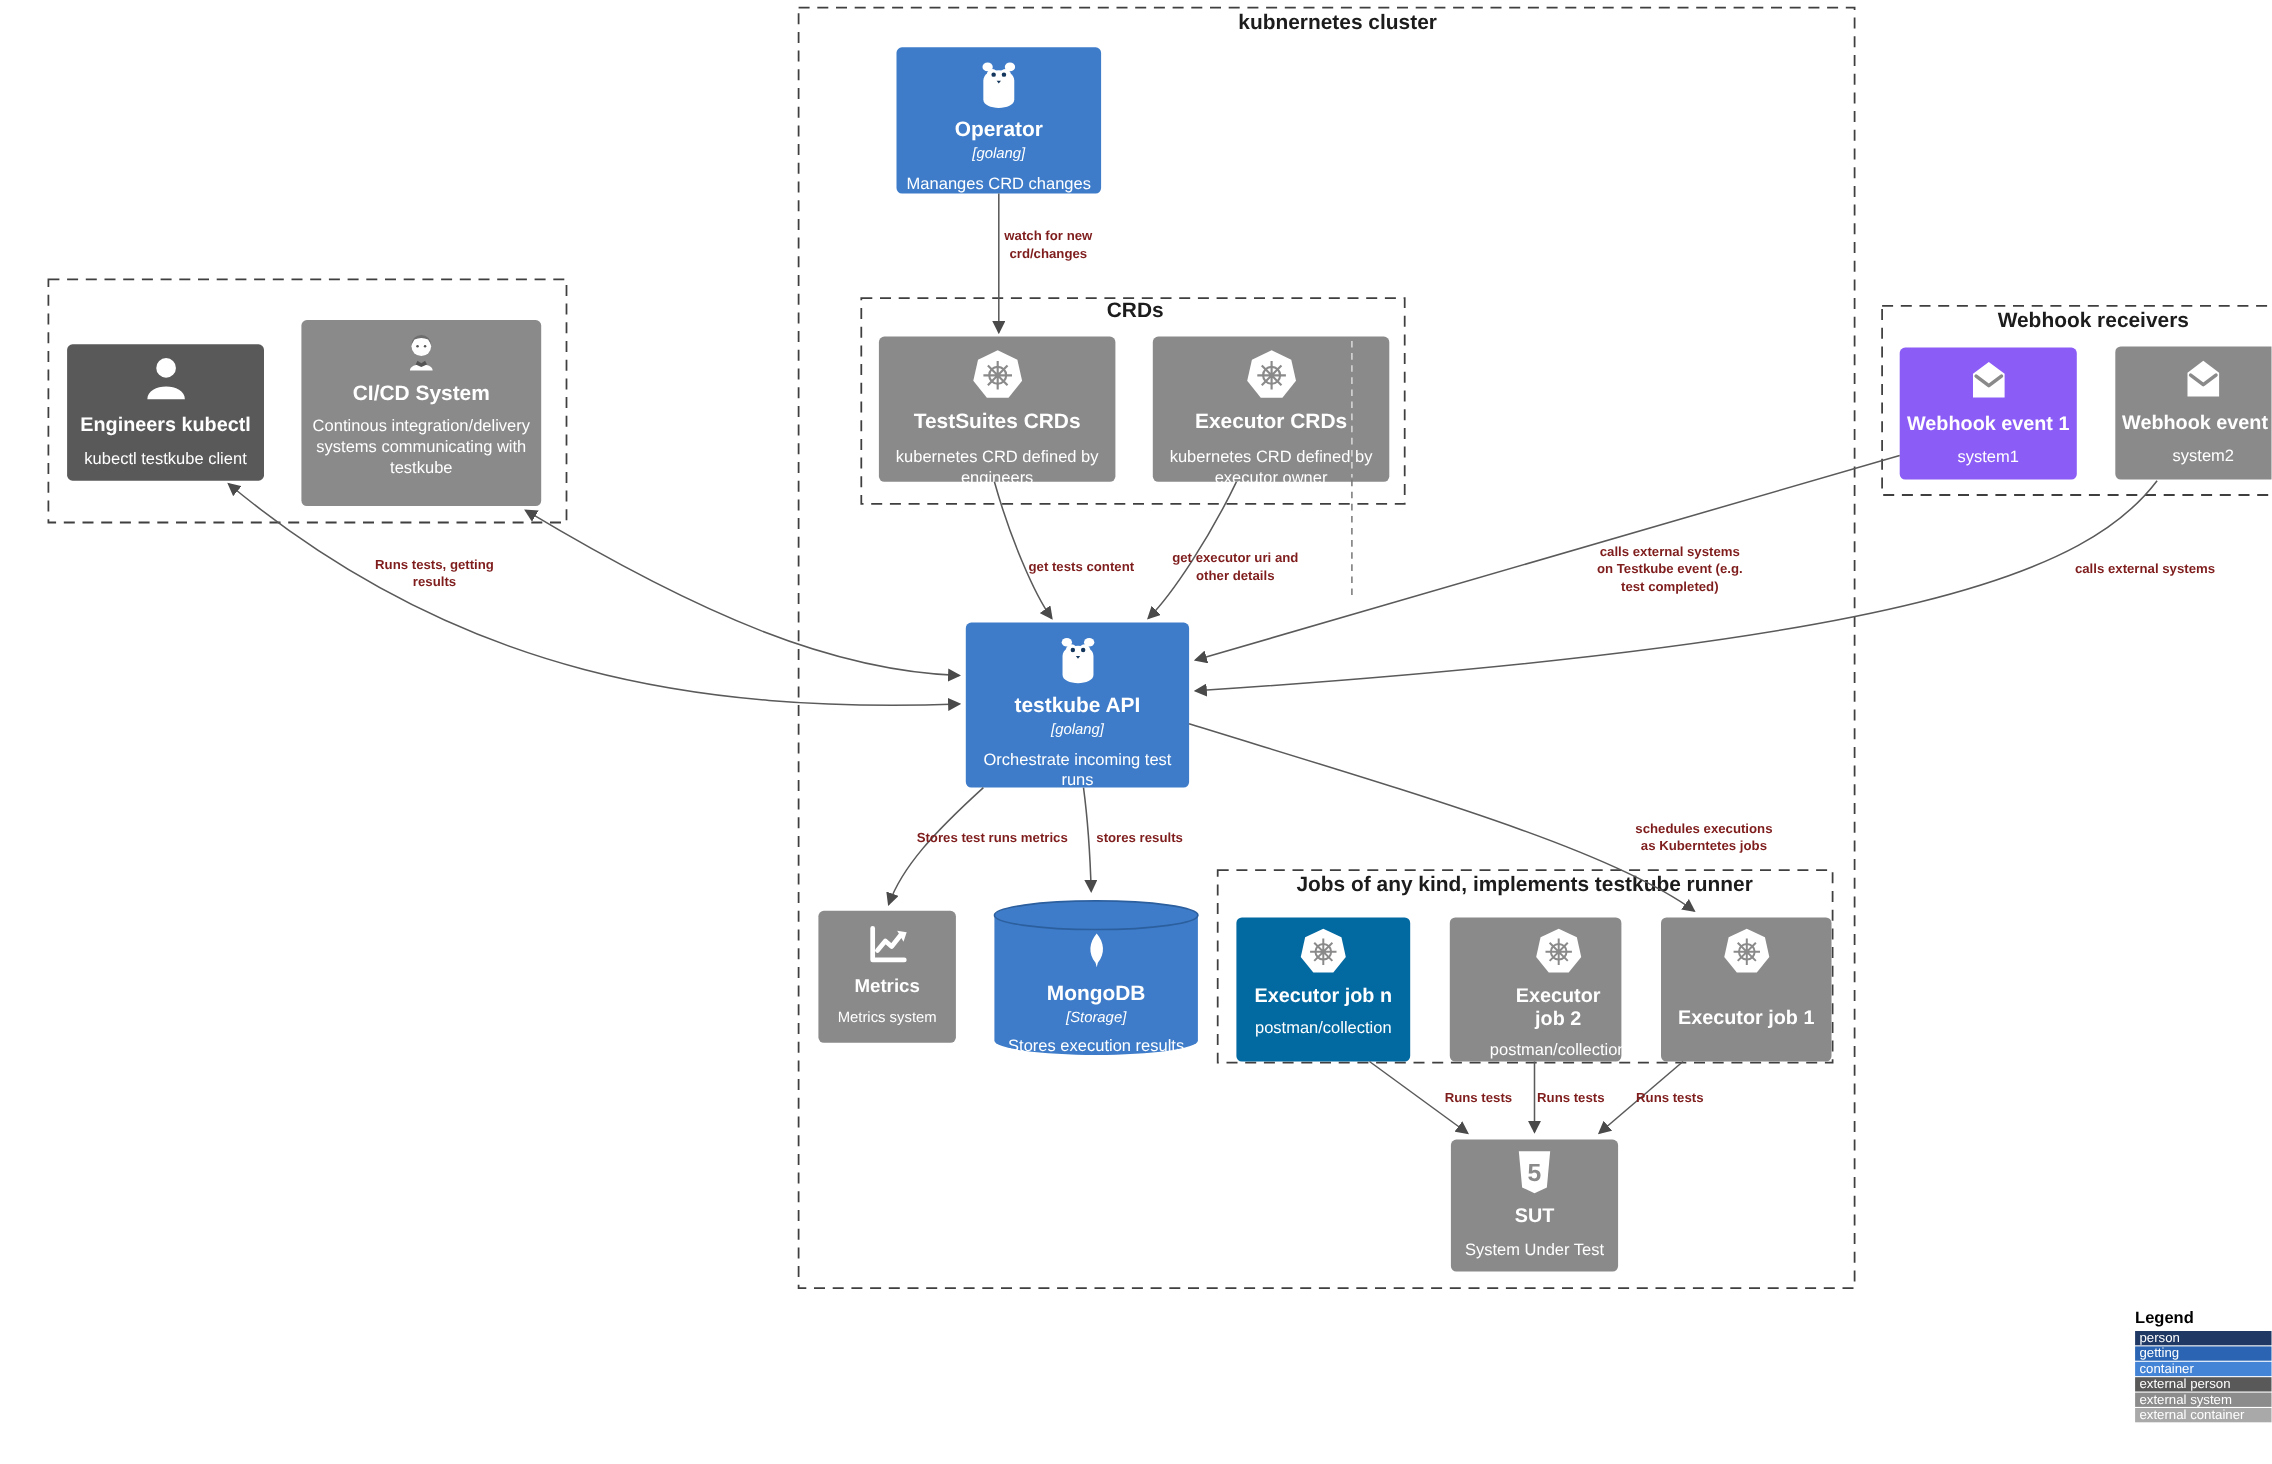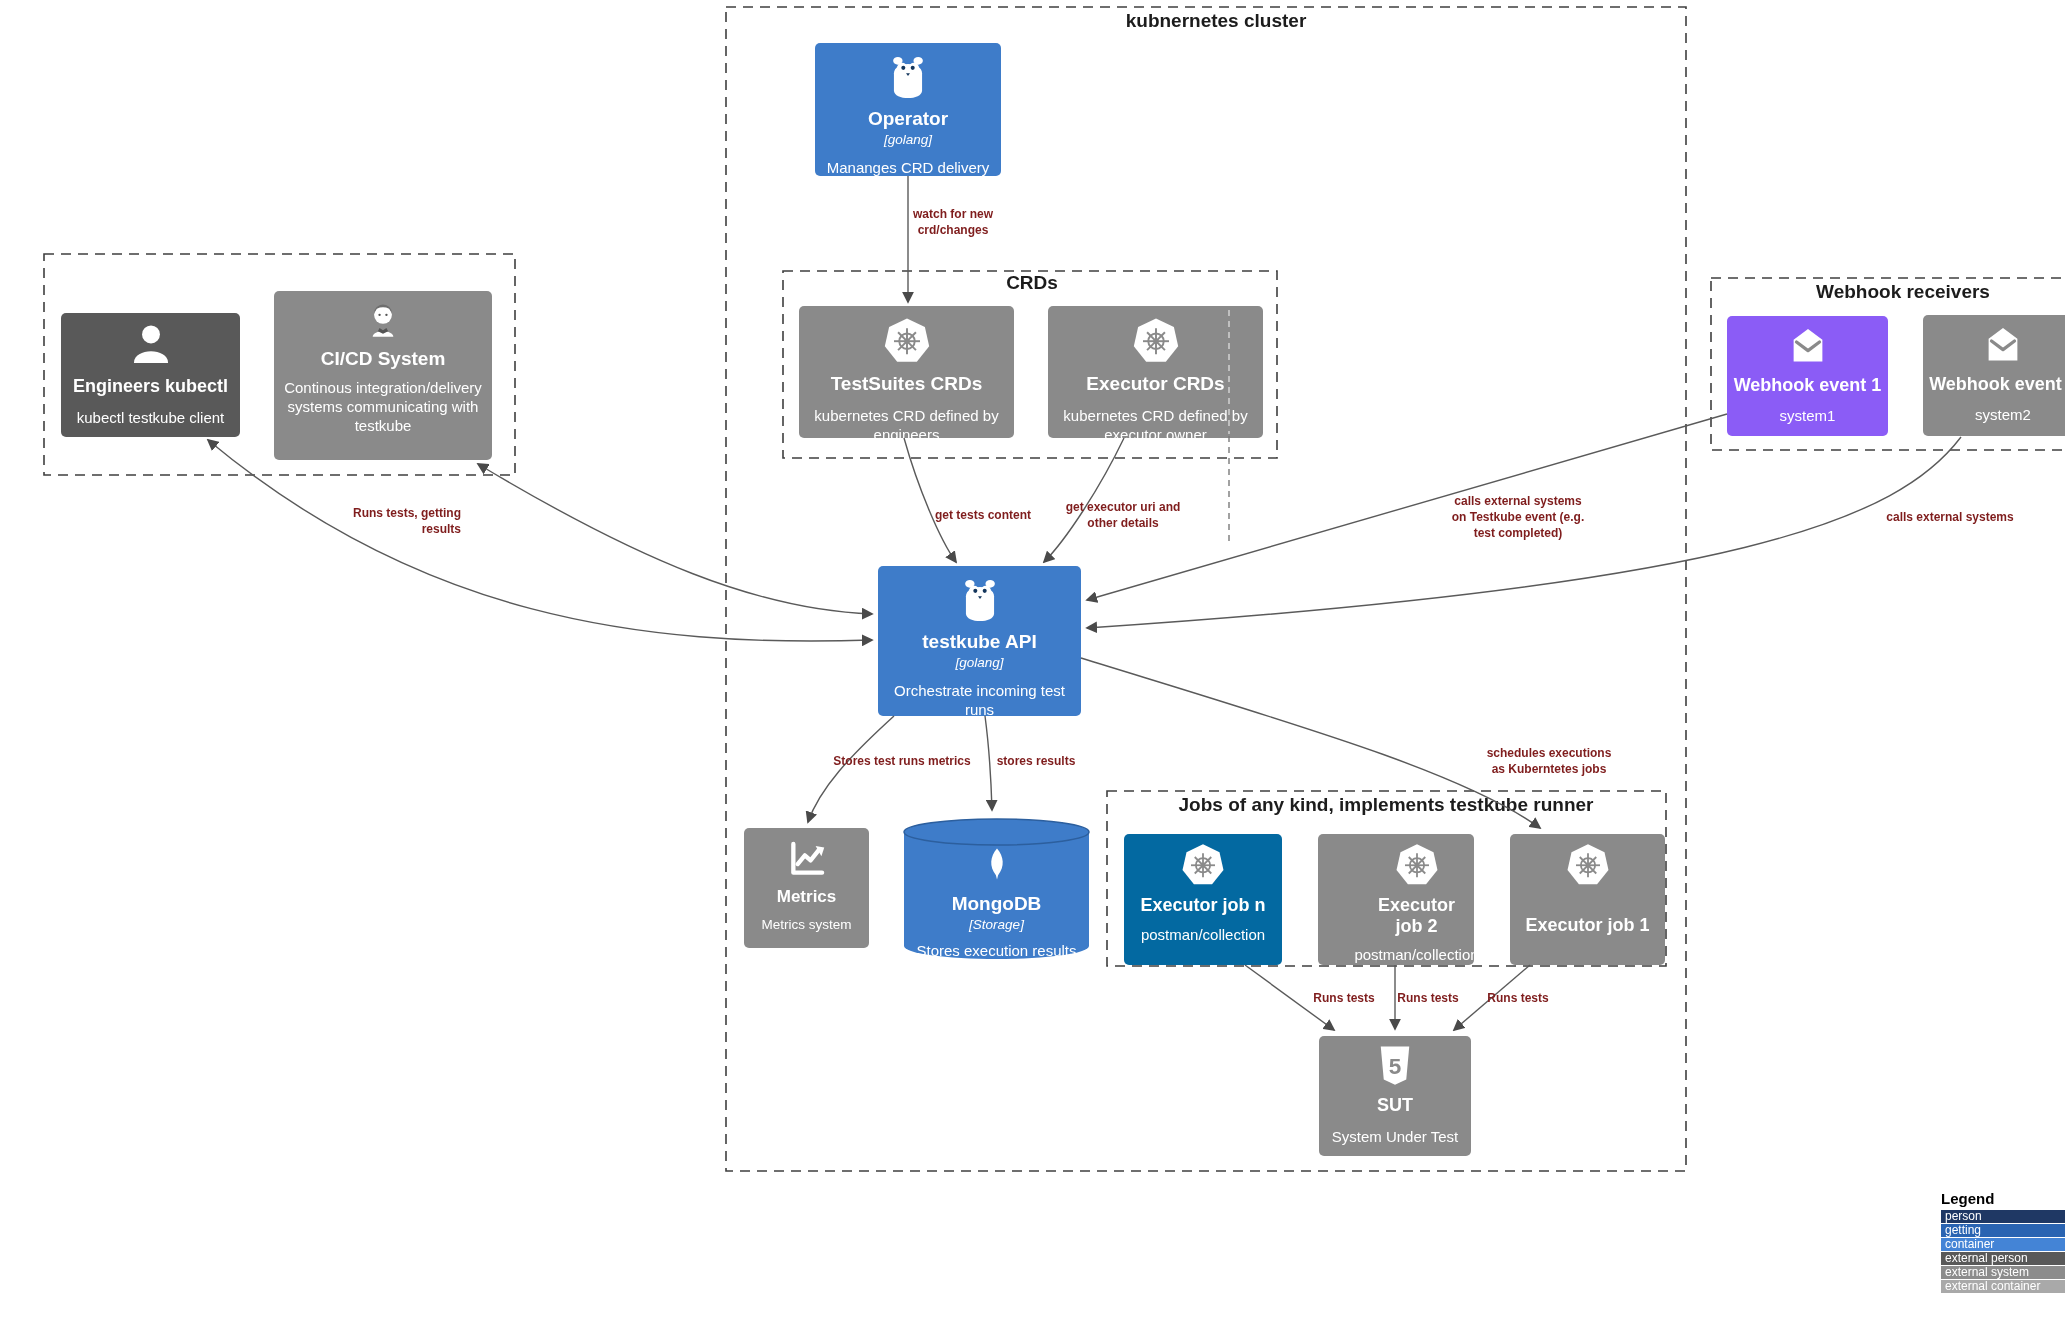--- a/index.html
+++ b/index.html
@@ -86,21 +86,21 @@
         <path d="M14 26 C14 10 50 10 50 26 L50 48 C50 61 14 61 14 48 Z" fill="#fff"></path>
         <circle cx="24.5" cy="19" r="6.5" fill="#fff"></circle>
           <circle cx="39.5" cy="19" r="6.5" fill="#fff"></circle>
         <circle cx="26" cy="19" r="2.6" fill="#14365c"></circle>
           <circle cx="38" cy="19" r="2.6" fill="#14365c"></circle>
         <path d="M29.5 26 h5 l-2.5 3.4 z" fill="#14365c"></path>
       </svg>
     </span>
     <div class="n-title">Operator</div>
     <div class="n-tech">[golang]</div>
-    <div class="n-desc">Mananges CRD delivery</div>
+    <div class="n-desc">Mananges CRD changes</div>
   </div>
 
   <div class="node" id="n-testsuites" style="background-color: rgb(138, 138, 138);">
     <span class="icon">
       <svg viewBox="0 0 64 64" width="52" height="52">
         <polygon points="32,3 10,13.5 4.7,37.2 19.9,56.2 44.1,56.2 59.3,37.2 54,13.5" fill="#fff"></polygon>
         <g stroke="#8a8a8a" stroke-width="2.4">
           <line x1="32" y1="15" x2="32" y2="47"></line>
             <line x1="16" y1="31" x2="48" y2="31"></line>
           <line x1="21" y1="20" x2="43" y2="42"></line>
@@ -313,21 +313,21 @@
     </g>
     <path d="M1191 310 L1191 434" stroke="#d8d8d8" stroke-width="1.4" stroke-dasharray="6 5" fill="none"></path>
     <path d="M1191 436 L1191 546" stroke="#7a7a7a" stroke-width="1.4" stroke-dasharray="6 5" fill="none"></path>
   </svg>
 
   <div class="elabel" style="left:915px;top:223px;">watch for new
 crd/changes</div>
   <div class="elabel" style="left:945px;top:516px;">get tests content</div>
   <div class="elabel" style="left:1085px;top:516px;">get executor uri and
 other details</div>
-  <div class="elabel" style="left:369px;top:522px;text-align:right;">Runs tests, getting
+  <div class="elabel" style="left:357px;top:522px;">Runs tests, getting
 results</div>
   <div class="elabel" style="left:1480px;top:518px;">calls external systems
 on Testkube event (e.g.
 test completed)</div>
   <div class="elabel" style="left:1912px;top:518px;">calls external systems</div>
   <div class="elabel" style="left:864px;top:762px;">Stores test runs metrics</div>
   <div class="elabel" style="left:998px;top:762px;">stores results</div>
   <div class="elabel" style="left:1511px;top:762px;">schedules executions
 as Kuberntetes jobs</div>
   <div class="elabel" style="left:1306px;top:999px;">Runs tests</div>

